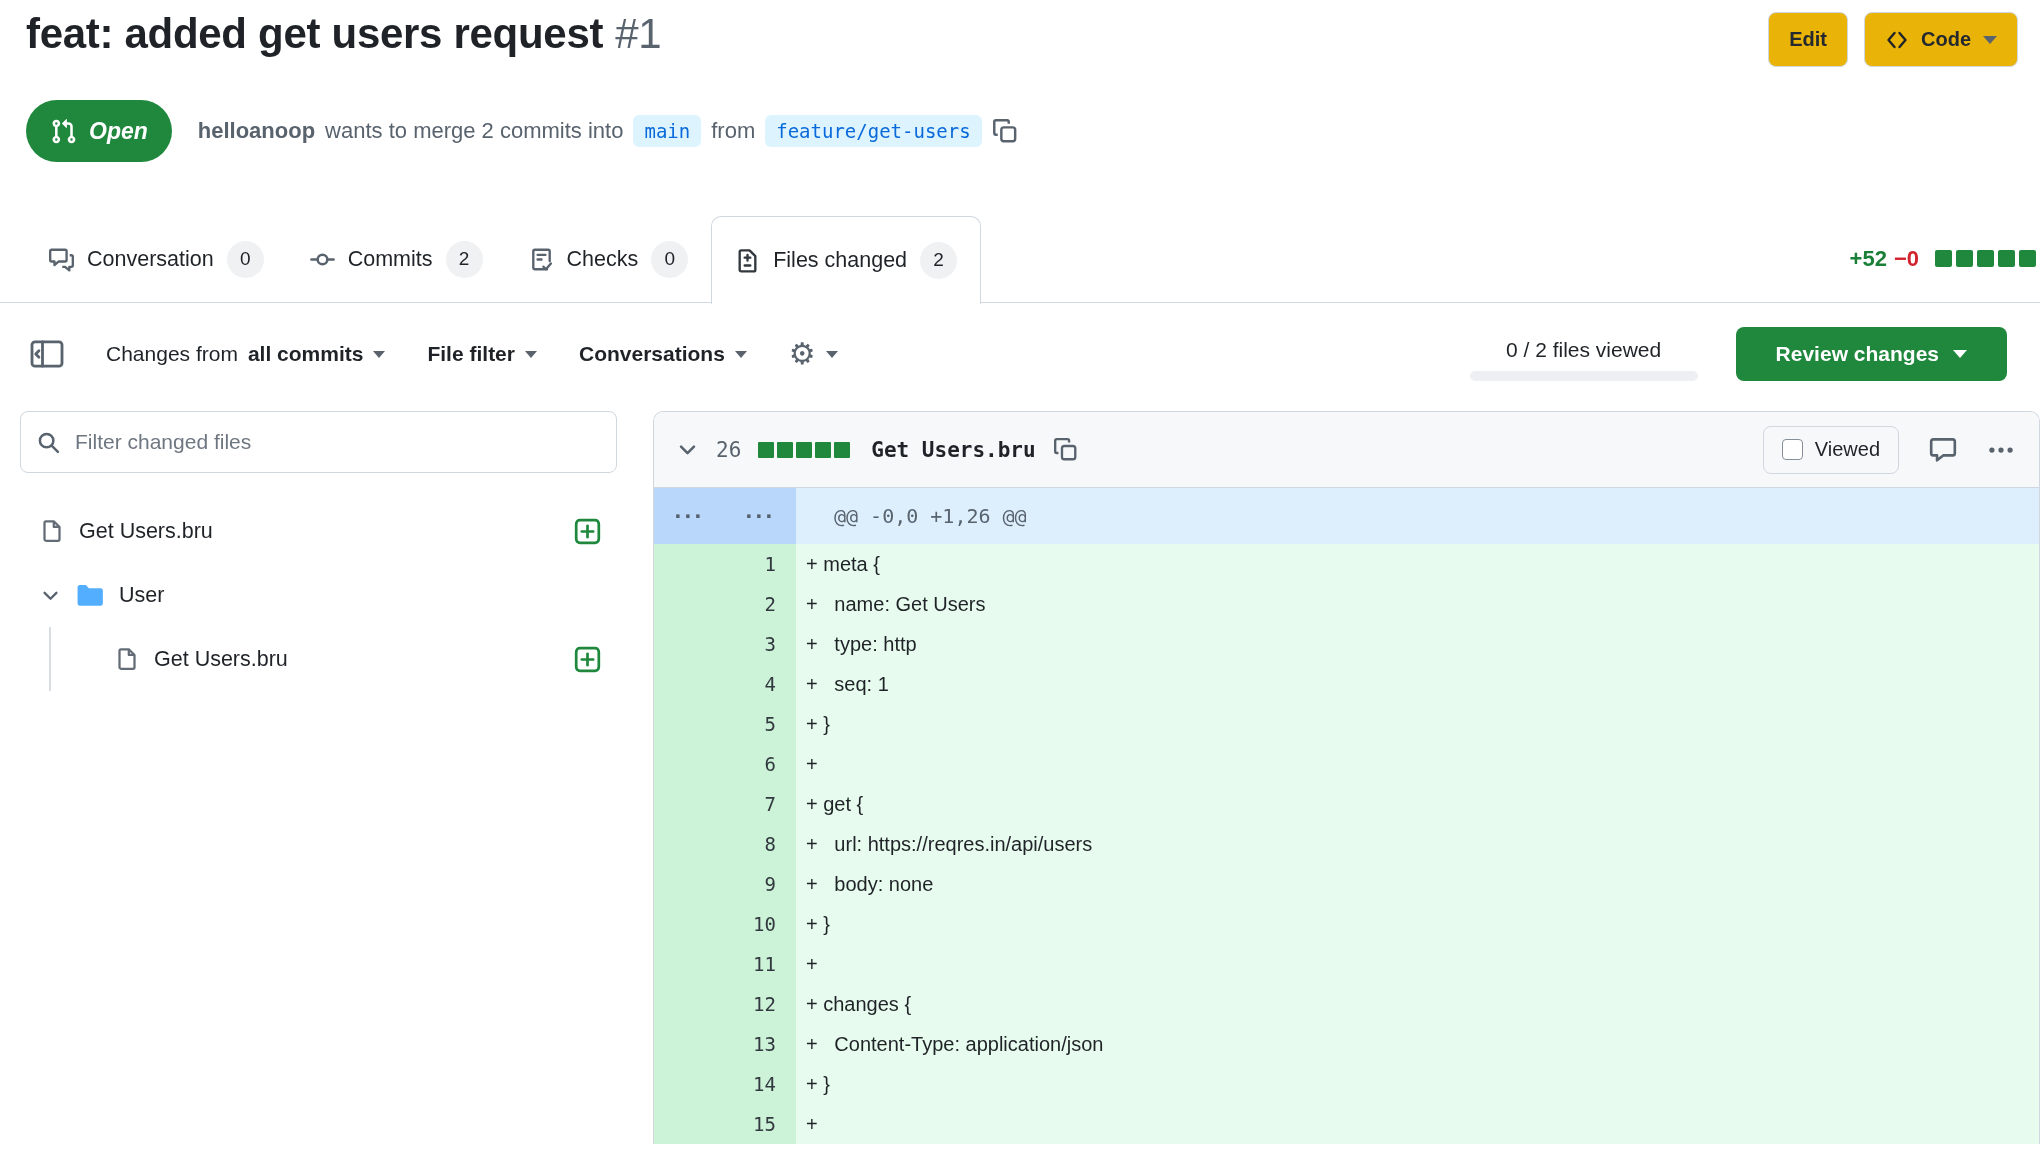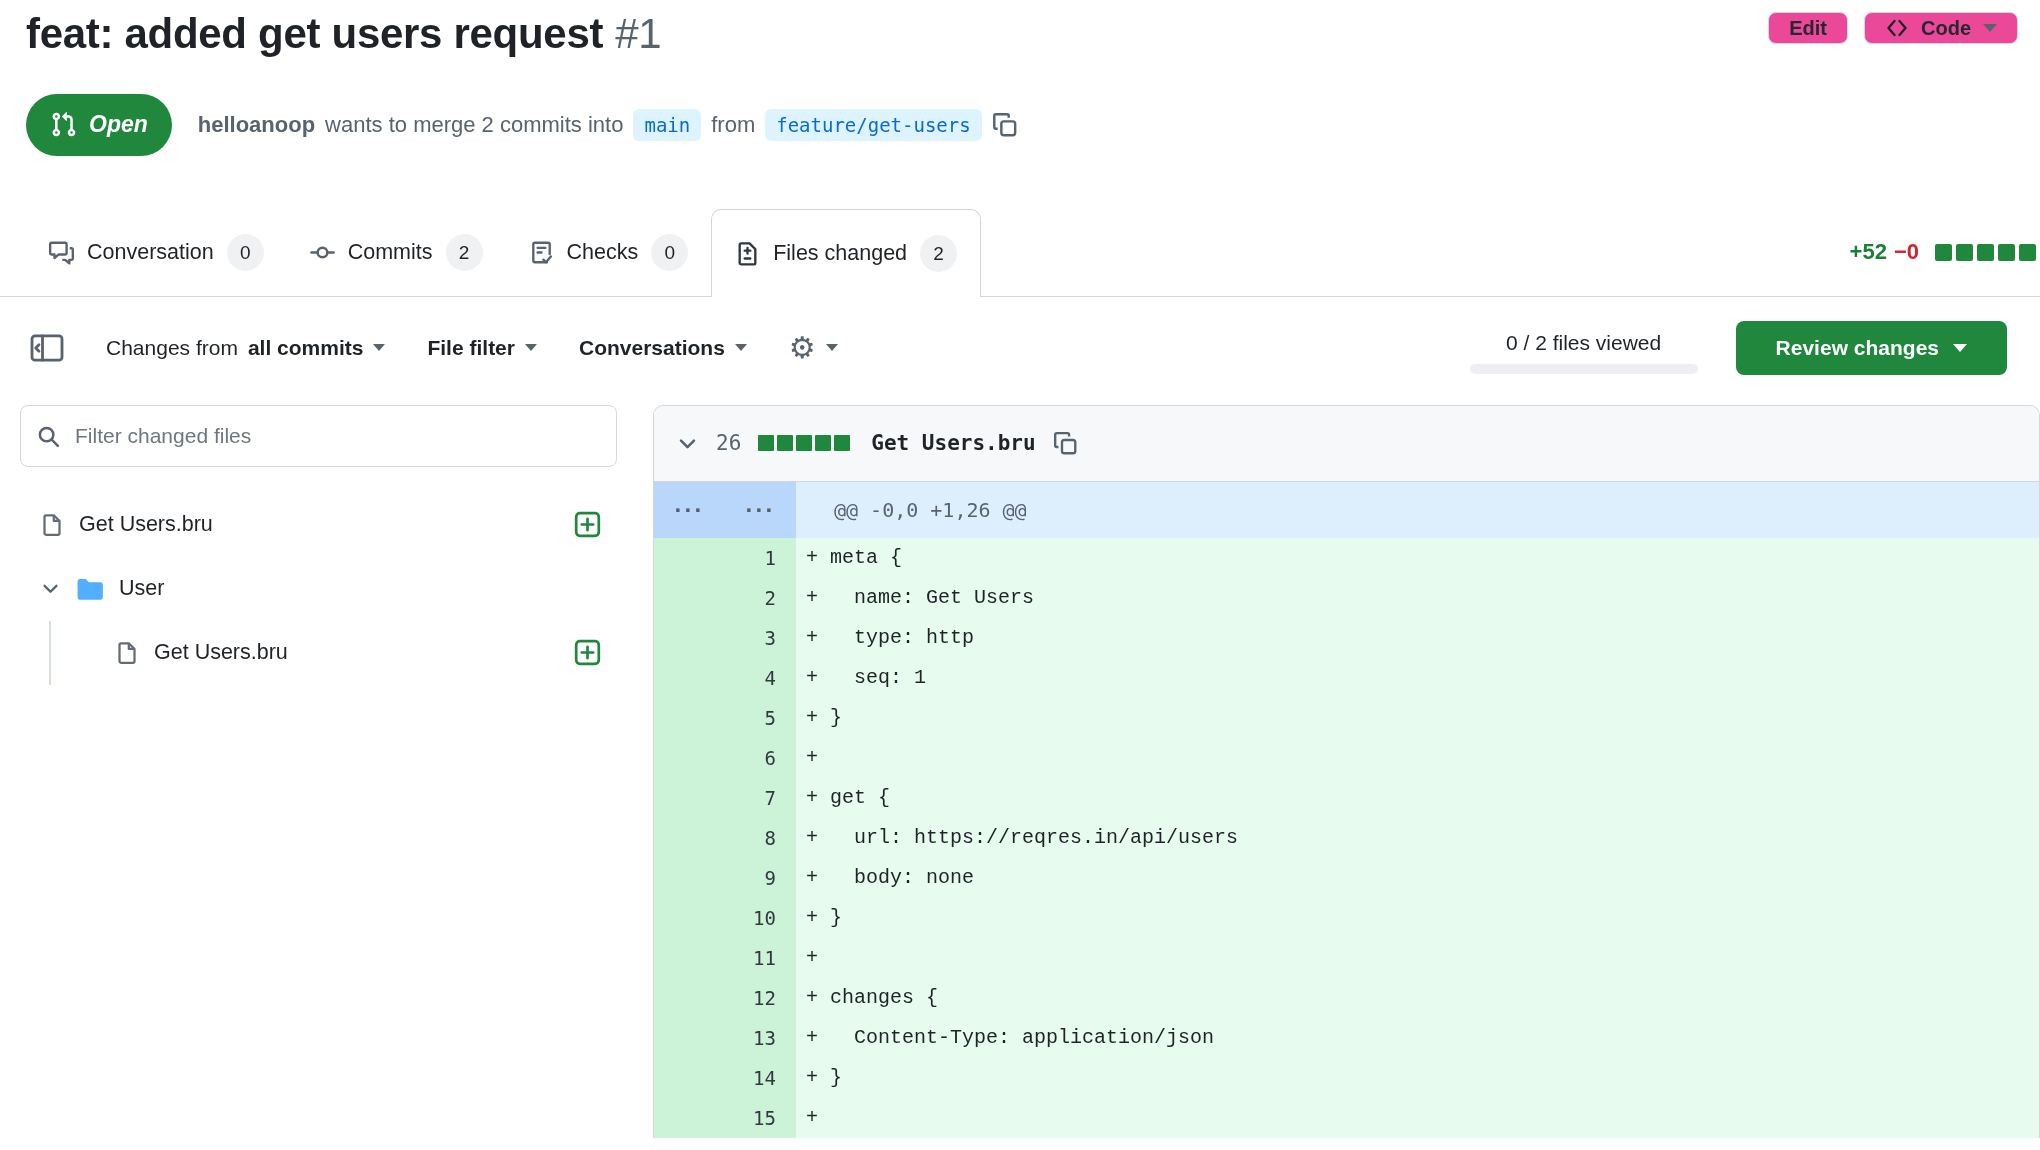--- a/index.html
+++ b/index.html
@@ -6,22 +6,22 @@
   html,body { margin:0; }
   body { font-family:"Liberation Sans", sans-serif; background:#fff; }
   .viewport { width:2040px; height:1150px; overflow:hidden; background:#fff; position:relative; }
 
   
   .pr-header { padding:8px 22px 0 26px; }
   .title-row { display:flex; align-items:flex-start; justify-content:space-between; }
   h1.pr-title { font-size:42px; font-weight:600; color:#1f2328; letter-spacing:-0.3px; line-height:1.25; }
   .pr-number { font-weight:400; color:#59636e; margin-left:12px; }
   .top-actions { display:flex; gap:16px; margin-top:4px; }
-  .btn { display:inline-flex; align-items:center; gap:12px; height:32px; padding:0 20px;
-         background:#ec4899; border:1.5px solid #d0d7de; border-radius:8px;
+  .btn { display:inline-flex; align-items:center; gap:12px; height:55px; padding:0 20px;
+         background:#eab308; border:1.5px solid #d0d7de; border-radius:8px;
          font-size:20px; font-weight:600; color:#24292f; cursor:pointer; }
   .caret { width:0; height:0; border-left:7px solid transparent; border-right:7px solid transparent;
            border-top:8px solid #59636e; display:inline-block; }
   .caret.white { border-top-color:#fff; }
 
   .byline-row { display:flex; align-items:center; gap:26px; margin-top:33px; }
   .state-badge { display:inline-flex; align-items:center; gap:12px; height:62px; padding:0 24px;
                  border-radius:32px; background:#1f883d; color:#fff; font-size:23px; font-weight:600;font-style:italic; }
   .byline { font-size:22px; color:#59636e; display:flex; align-items:center; gap:10px; flex-wrap:nowrap; }
   .byline .author { font-weight:700; }
@@ -102,21 +102,21 @@
   .hunk-gutter { width:142px; flex:none; background:#b9d7fb; display:flex; }
   .hunk-cell { width:71px; display:flex; align-items:center; justify-content:center;
                color:#54606c; font-size:24px; font-weight:700; letter-spacing:2px; cursor:pointer; }
   .hunk-body { flex:1; background:#ddeffd; font-family:"DejaVu Sans Mono","Liberation Mono",monospace;
                font-size:20px; color:#59636e; line-height:56px; padding-left:38px; white-space:pre; }
 
   .code-row { display:flex; height:40px; }
   .code-gutter { width:142px; flex:none; background:#ccf2d8; text-align:right; padding-right:20px;
                  font-family:"DejaVu Sans Mono","Liberation Mono",monospace; font-size:19px;
                  color:#32383f; line-height:40px; }
-  .code-body { flex:1; background:#e7fcee; font-family:Liberation Mono, monospace;
+  .code-body { flex:1; background:#e7fcee; font-family:Liberation Sans, sans-serif;
                font-size:20px; color:#1f2328; line-height:40px; white-space:pre; padding-left:10px; }
 
   svg.oct { display:block; }
 </style>
 </head>
 <body>
 
 <div class="viewport">
 
   <div class="pr-header">
@@ -348,20 +348,42 @@
           </span>
         <span class="file-name">Get Users.bru</span>
         <button class="icon-btn">
           <span>
             <svg class="oct" width="25" height="25" viewBox="0 0 16 16" fill="none" stroke="#59636e" stroke-width="1.5">
                 <rect x="5.75" y="5.75" width="8.5" height="8.5" rx="1.5"></rect>
                 <path d="M3.5 10.25h-1.1c-.55 0-1-.45-1-1v-6.9c0-.55.45-1 1-1h6.9c.55 0 1 .45 1 1V3.5"></path>
               </svg>
           </span>
         </button>
+        <div class="head-right">
+          <button class="viewed-btn">
+            <span class="viewed-box"></span>
+            <span>Viewed</span>
+          </button>
+          <button class="icon-btn">
+            <span>
+              <svg class="oct" width="28" height="28" viewBox="0 0 16 16" fill="none" stroke="#59636e" stroke-width="1.5" stroke-linejoin="round">
+                  <path d="M2.5 1.9h11c.7 0 1.25.55 1.25 1.25v6.7c0 .7-.55 1.25-1.25 1.25H8.1L4.6 13.9v-2.8H2.5c-.7 0-1.25-.55-1.25-1.25v-6.7c0-.7.55-1.25 1.25-1.25z"></path>
+                </svg>
+            </span>
+          </button>
+          <button class="icon-btn">
+            <span>
+              <svg class="oct" width="28" height="28" viewBox="0 0 16 16" fill="#59636e">
+                  <circle cx="2.8" cy="8" r="1.5"></circle>
+                  <circle cx="8" cy="8" r="1.5"></circle>
+                  <circle cx="13.2" cy="8" r="1.5"></circle>
+                </svg>
+            </span>
+          </button>
+        </div>
       </div>
 
       <div class="hunk-row">
         <div class="hunk-gutter">
           <span class="hunk-cell">···</span>
           <span class="hunk-cell">···</span>
         </div>
         <div class="hunk-body">@@ -0,0 +1,26 @@</div>
       </div>
 

